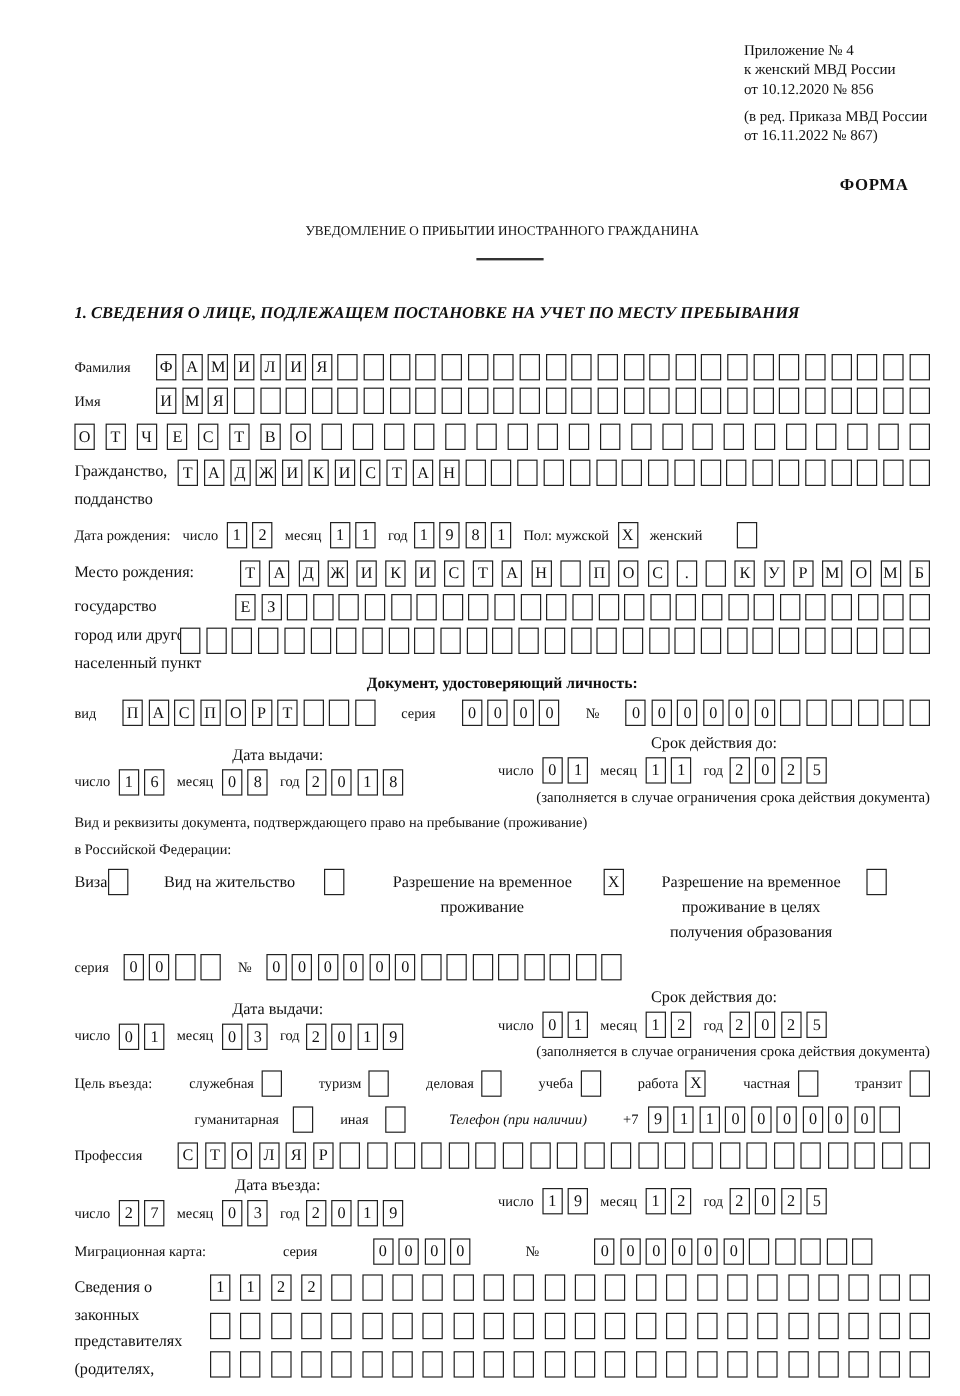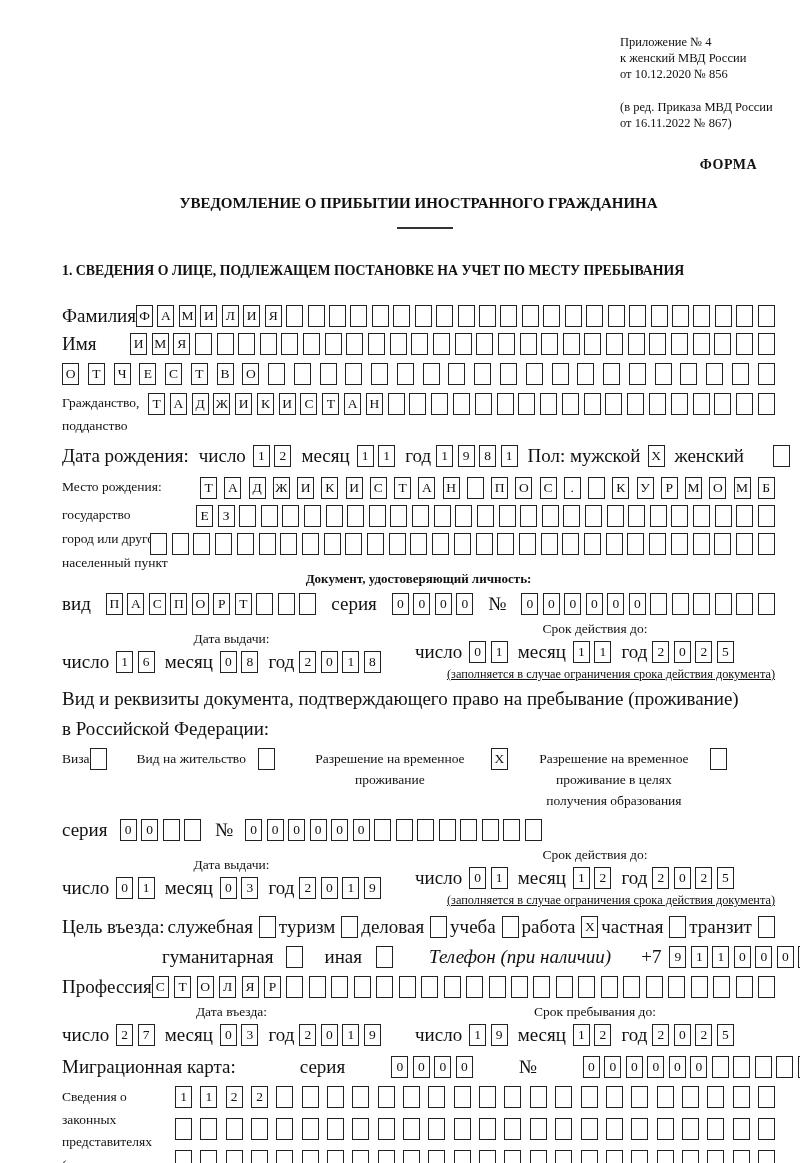--- a/index.html
+++ b/index.html
@@ -1,39 +1,39 @@
 <!DOCTYPE html>
 <html><head>
 <meta charset="utf-8">
 <style>
   html,body{margin:0;padding:0;background:#fff;}
   body{width:800px;height:1163px;overflow:hidden;font-family:"Liberation Serif",serif;color:#111;}
   .page{box-sizing:border-box;width:800px;height:841px;padding:34px 25px 20px 62px;}
   .hdr{margin-left:558px;font-size:12.5px;line-height:16px;}
-  .hdr .sub{margin-top:17px;}
+  .hdr .sub{margin-top:7px;}
   .forma{font-weight:bold;font-size:14px;text-align:right;margin:26px 18px 0 0;letter-spacing:.5px;}
-  .title{margin-top:20px;text-align:center;font-weight:bold;font-size:15px;line-height:21px;}
+  .title{margin-top:20px;text-align:center;font-weight:normal;font-size:11px;line-height:21px;}
   .uline{display:inline-block;width:56px;border-bottom:2px solid #333;margin-left:12px;vertical-align:baseline;}
-  .sec-heading{margin-top:28px;font-weight:bold;font-size:13.8px;}
-  .lbl{font-size:19px;white-space:nowrap;}
+  .sec-heading{margin-top:28px;font-weight:bold;font-size:13.8px;font-style:italic;}
+  .lbl{font-size:12px;white-space:nowrap;}
   .row{display:flex;align-items:center;margin-bottom:6px;}
   .row.top{align-items:flex-start;}
   .sb{justify-content:space-between;}
   .cells{display:flex;gap:4.5px;}
   .spread{justify-content:space-between;gap:0;}
   .cell{box-sizing:border-box;flex:0 0 17px;width:17px;height:22px;border:1.5px solid #222;
         display:inline-flex;align-items:center;justify-content:center;
         font-size:13.5px;background:#fff;}
   .grow{flex:1;}
   .lblcol{display:flex;flex-direction:column;font-size:13.5px;line-height:23px;}
   .dg{display:flex;align-items:center;gap:5px;}
   .dg .lbl{margin-right:2px;}
   .daterow{display:flex;align-items:center;gap:14px;}
   .dcolhead{text-align:center;font-size:13.5px;margin-bottom:4px;}
-  .cap{font-size:12.3px;text-align:right;margin-top:4px;text-decoration:underline;}
+  .cap{font-size:12.3px;text-align:right;margin-top:4px;}
   .mp{position:relative;height:110px;margin-top:10px;}
   .mp .lline{position:absolute;left:0;font-size:13.5px;white-space:nowrap;}
   .mp .crow{position:absolute;}
   .ckgroup{display:flex;align-items:flex-start;gap:0;}
   .cklabel{font-size:13.5px;text-align:center;line-height:21px;}
   .opt{display:flex;align-items:center;gap:6px;}
   .repwrap{display:flex;align-items:flex-start;margin-top:8px;}
   .reprows .cells{margin-bottom:10px;}
 </style>
 </head>
@@ -438,21 +438,21 @@
   <div class="lbl" style="margin-top:6px;">Вид и реквизиты документа, подтверждающего право на пребывание (проживание)</div>
   <div class="lbl" style="margin-top:8px;">в Российской Федерации:</div>
 
   <div class="row top" style="margin-top:8px;gap:0;">
     <span class="ckgroup">
       <span class="cklabel">Виза</span>
       <span class="cells">
           <span class="cell"></span>
         </span>
     </span>
-    <span class="ckgroup" style="margin-left:30px;gap:12px;">
+    <span class="ckgroup" style="margin-left:30px;gap:24px;">
       <span class="cklabel">Вид на жительство</span>
       <span class="cells">
           <span class="cell"></span>
         </span>
     </span>
     <span class="ckgroup" style="margin-left:26px;gap:12px;">
       <span class="cklabel" style="width:178px;">
         <span>Разрешение на временное</span><br>
         <span>проживание</span>
       </span>
@@ -691,21 +691,20 @@
             <span class="cells">
               <span class="cell">2</span>
               <span class="cell">0</span>
               <span class="cell">1</span>
               <span class="cell">9</span>
             </span>
           </span>
       </div>
     </div>
     <div style="flex:0 0 360px;">
-      <div class="dcolhead">Срок пребывания до:</div>
       <div class="row" style="gap:10px;margin-bottom:0;">
         <span class="dg">
             <span class="lbl">число</span>
             <span class="cells">
               <span class="cell">1</span>
               <span class="cell">9</span>
             </span>
           </span>
         <span class="dg">
             <span class="lbl">месяц</span>

